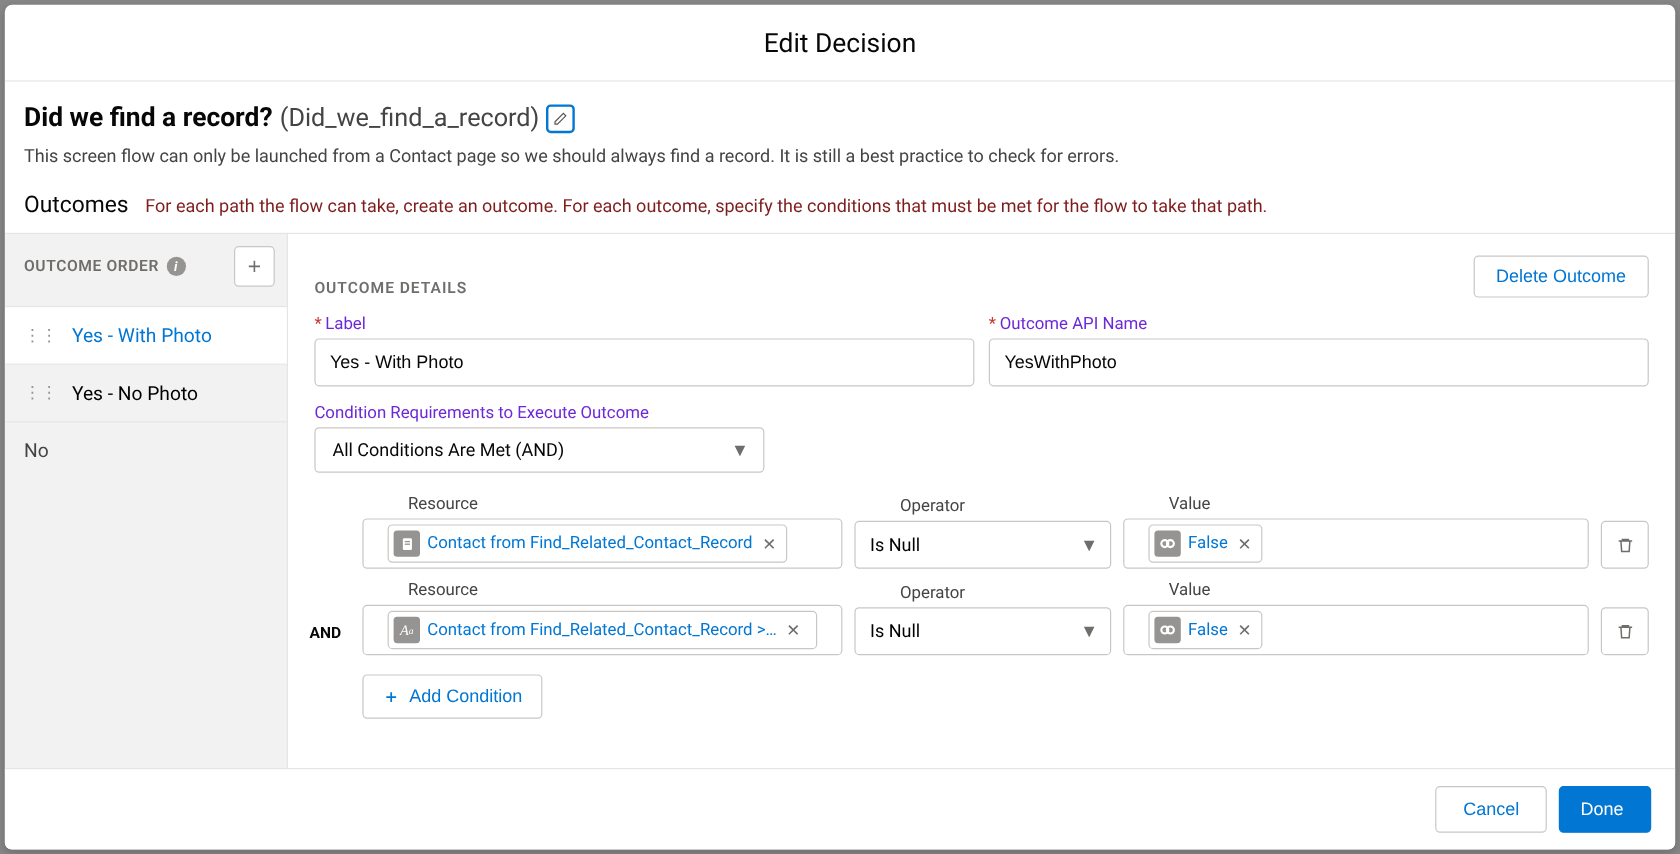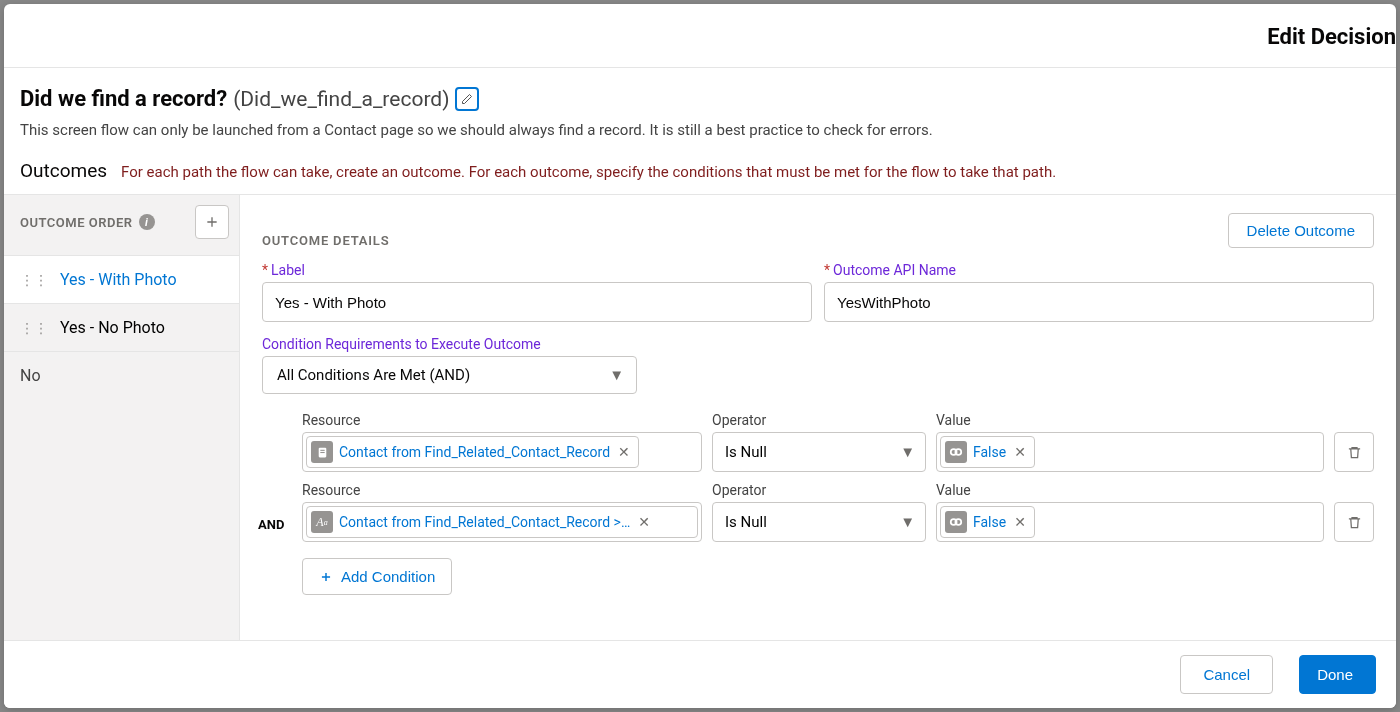--- a/index.html
+++ b/index.html
@@ -21,23 +21,22 @@
     overflow: hidden;
     box-shadow: 0 2px 8px rgba(0,0,0,0.2);
   }
   .modal-header {
     text-align: center;
     padding: 20px 0 18px;
     border-bottom: 1px solid #e5e5e5;
   }
   .modal-title {
     font-size: 22px;
-    font-weight: 700;
+    font-weight: 400;
     color: #080707;
-    text-align: right;
   }
   .info-section {
     padding: 18px 16px 0 16px;
   }
   .decision-title-row {
     display: flex;
     align-items: center;
     gap: 6px;
     margin-bottom: 10px;
   }
@@ -236,28 +235,28 @@
   }
   .and-badge {
     position: absolute;
     left: -44px;
     bottom: 10px;
     font-size: 13px;
     font-weight: 700;
     color: #080707;
   }
   .cond-col { display: flex; flex-direction: column; gap: 4px; }
-  .cond-label { font-size: 14px; color: #444; }
+  .cond-label { font-size: 14px; color: #444; margin-left: 38px; }
   .pill-input {
     height: 40px;
     border: 1px solid #c9c7c5;
     border-radius: 4px;
     display: flex;
     align-items: center;
-    padding: 3px;
+    padding: 20px;
     gap: 6px;
     background: #fff;
   }
   .pill {
     height: 32px;
     border: 1px solid #c9c7c5;
     border-radius: 4px;
     background: #fff;
     display: flex;
     align-items: center;
@@ -339,21 +338,20 @@
     display: flex;
     justify-content: flex-end;
     gap: 10px;
     background: #fff;
   }
   .btn {
     padding: 10px 22px;
     border-radius: 4px;
     font-size: 15px;
     cursor: pointer;
-    margin-left: 16px;
   }
   .btn-secondary {
     border: 1px solid #c9c7c5;
     background: #fff;
     color: #0176d3;
   }
   .btn-primary {
     border: 1px solid #0176d3;
     background: #0176d3;
     color: #fff;

